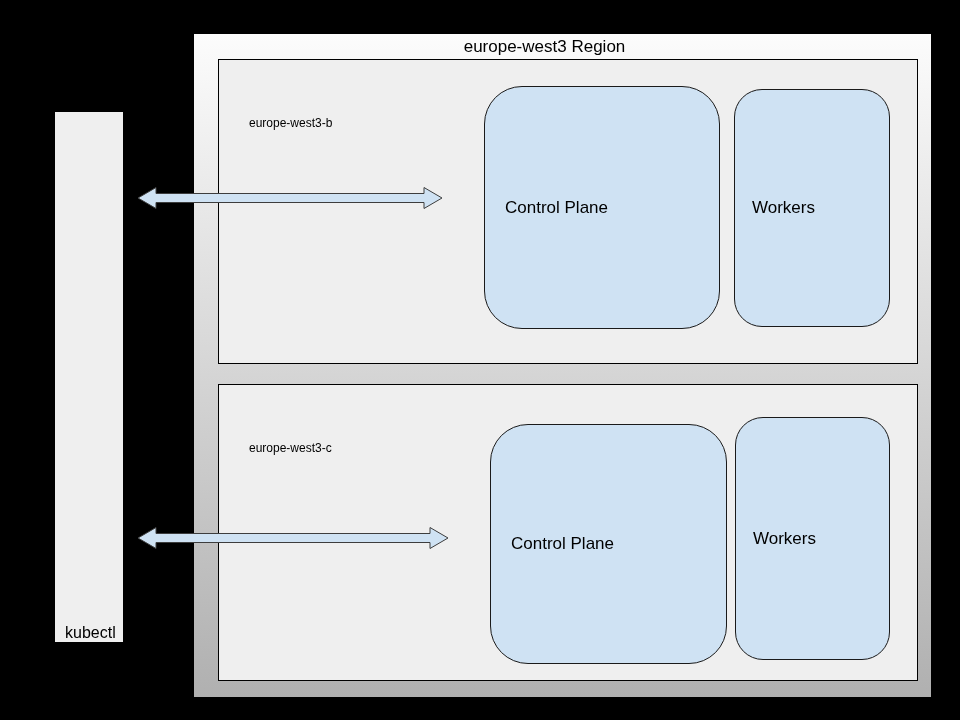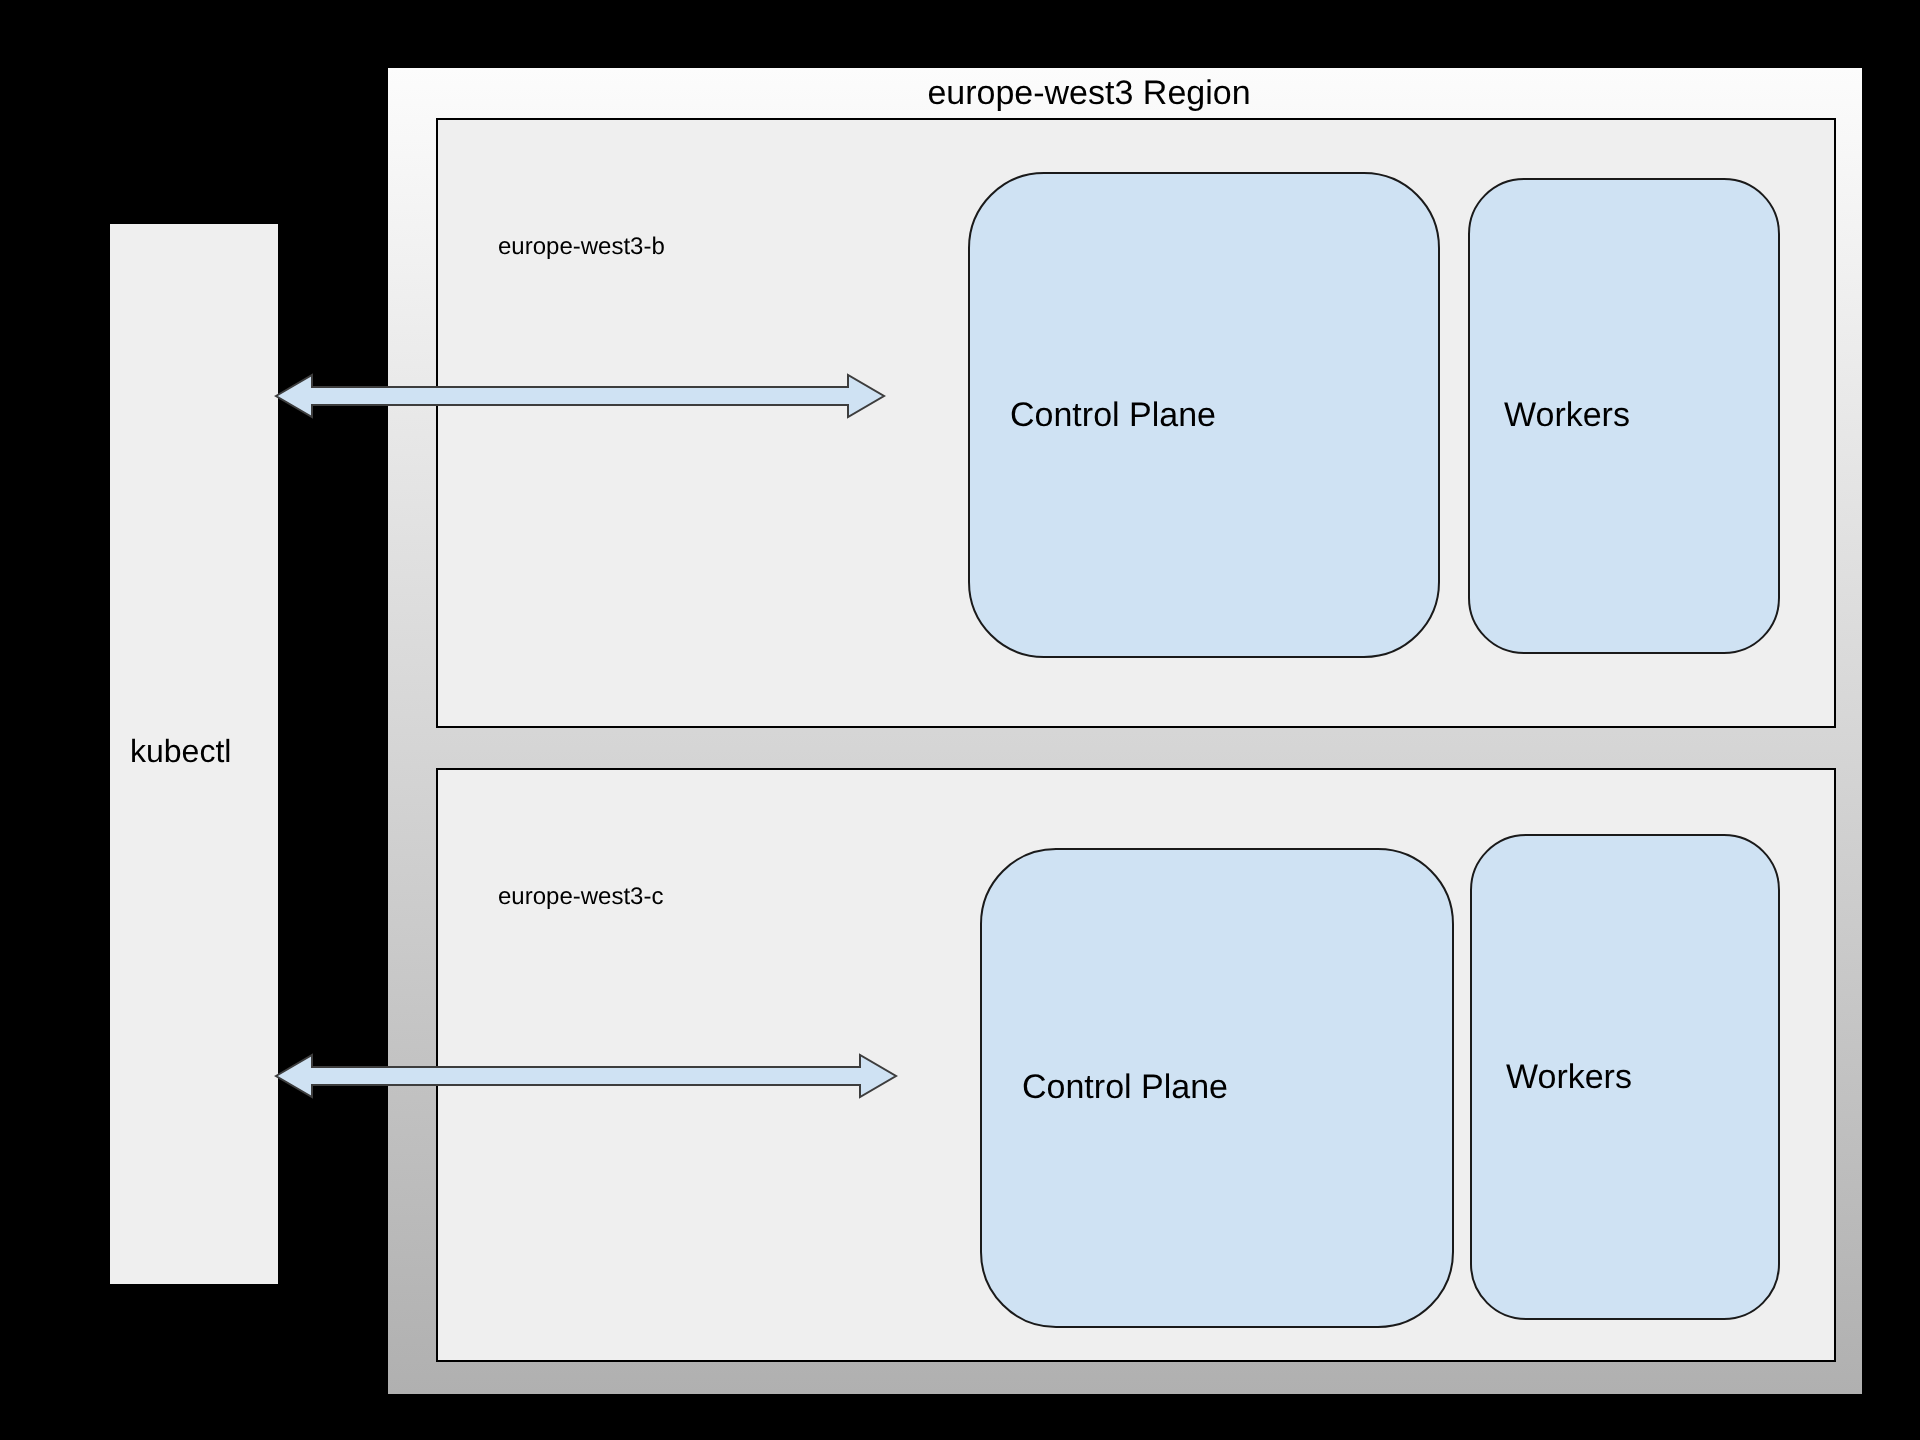--- a/index.html
+++ b/index.html
@@ -80,25 +80,25 @@
   .zone-b .cp { left: 225px; top: 26px; width: 236px; height: 243px; }
   .zone-b .wk { left: 515px; top: 29px; width: 156px; height: 238px; }
   .zone-c .cp { left: 231px; top: 39px; width: 237px; height: 240px; }
   .zone-c .wk { left: 516px; top: 32px; width: 155px; height: 243px; }
 
   
   .kubectl {
     position: absolute;
     left: 55px;
     top: 112px;
-    width: 84px;
+    width: 68px;
     height: 530px;
     background: var(--kubectl-fill, #efefef);
     display: flex;
-    align-items: center;
+    align-items: flex-end;
     padding-left: 10px;
     font-size: 16px;
   }
 
   
   .arrow { position: absolute; display: block; }
   .arrow-b { left: 137px; top: 184px; }
   .arrow-c { left: 137px; top: 524px; }
   .arrow-poly {
     fill: var(--arrow-fill, #cfe2f3);

